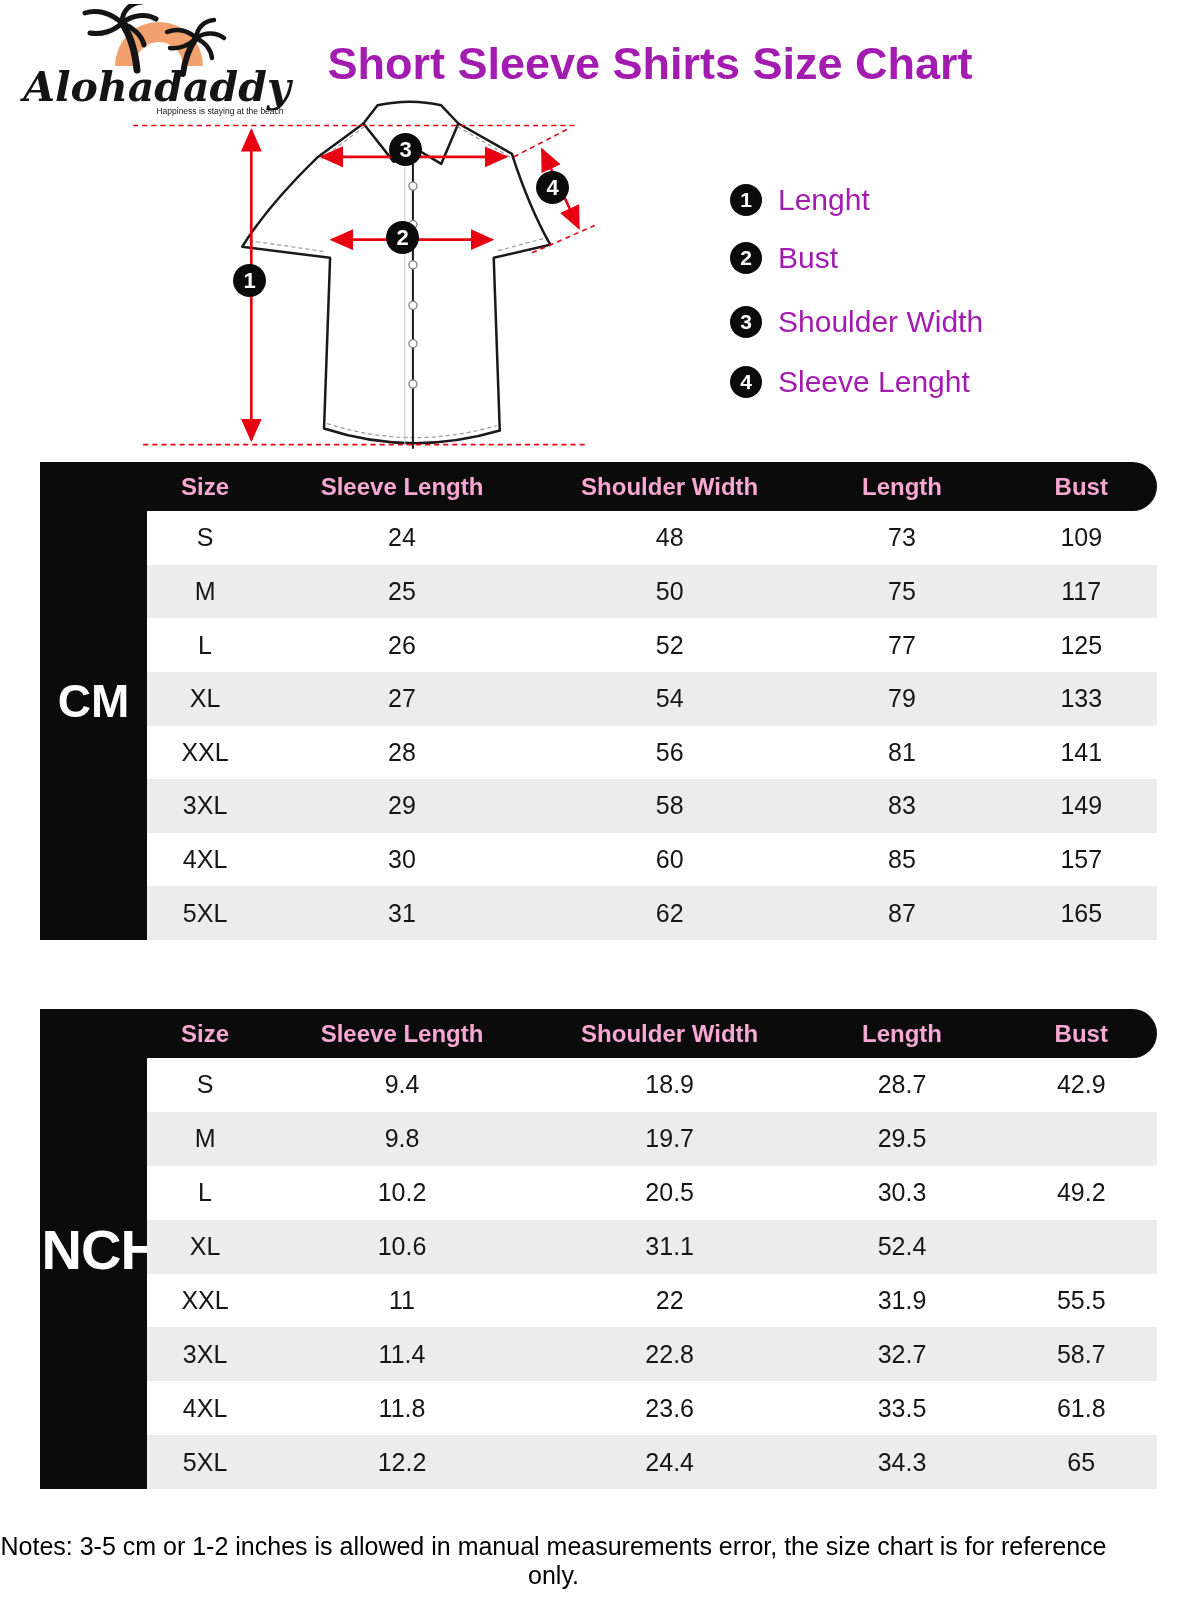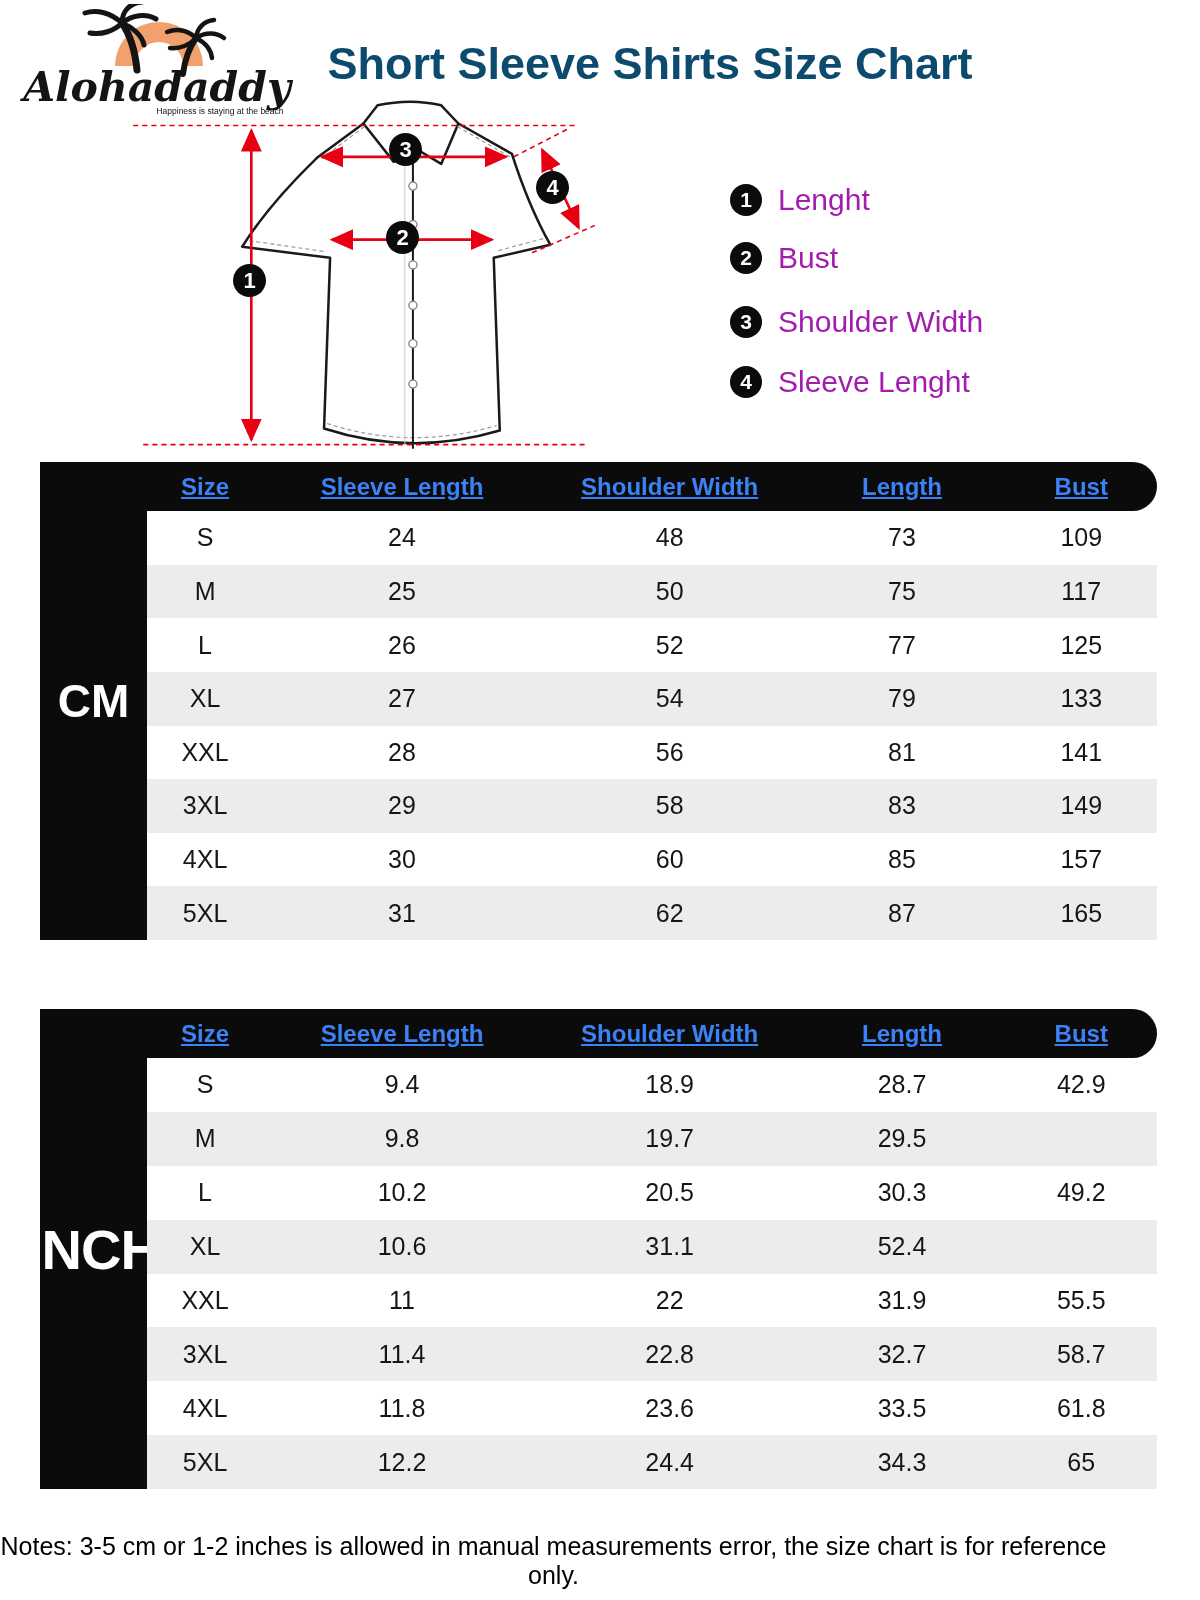--- a/index.html
+++ b/index.html
@@ -4,21 +4,21 @@
 <style>
   html,body{margin:0;padding:0;}
   body{
     width:1200px;height:1600px;position:relative;background:#ffffff;
     font-family:"Liberation Sans", sans-serif;color:#111;overflow:hidden;
   }
   
   .logo{position:absolute;left:15px;top:4px;width:285px;height:115px;}
   .page-title{
     position:absolute;left:280px;top:38px;width:740px;text-align:center;
-    font-size:45px;font-weight:bold;letter-spacing:0px;color:#0c4a6e;
+    font-size:45px;font-weight:bold;letter-spacing:0px;color:#a21caf;
   }
   
   .diagram{position:absolute;left:118px;top:93px;width:505px;height:364px;}
   .diagram svg{width:100%;height:100%;}
   .marker{
     position:absolute;width:33px;height:33px;border-radius:50%;background:#0b0b0b;
     color:#fff;font-weight:bold;font-size:22px;display:flex;align-items:center;justify-content:center;
   } 
   
   .marker{transform:translate(0,0);}
@@ -44,21 +44,21 @@
     align-items:center;justify-content:center;font-weight:bold;
   }
   .unit-cm{font-size:46px;}
   .unit-inch{font-size:56px;letter-spacing:-1px;}
   .tbl-main{flex:1;display:flex;flex-direction:column;}
   .thead{
     height:49px;flex:0 0 49px;background:#0b0b0b;border-radius:0 26px 26px 0;
     display:grid;grid-template-columns:11.5% 27.5% 25.5% 20.5% 15%;
   }
   .thead .th{
-    color:#3b82f6;font-weight:bold;font-size:24px;display:flex;align-items:center;justify-content:center;text-decoration:underline;
+    color:#f9a8d4;font-weight:bold;font-size:24px;display:flex;align-items:center;justify-content:center;
   }
   .tbody{flex:1;display:flex;flex-direction:column;}
   .tr{flex:1;display:grid;grid-template-columns:11.5% 27.5% 25.5% 20.5% 15%;background:#fff;}
   .tr:nth-child(even){background:#ececec;}
   .tr .td{font-size:25px;color:#161616;display:flex;align-items:center;justify-content:center;}
   
   .notes{
     position:absolute;left:0;top:1532px;width:1107px;text-align:center;
     font-size:25px;color:#000;
   }

